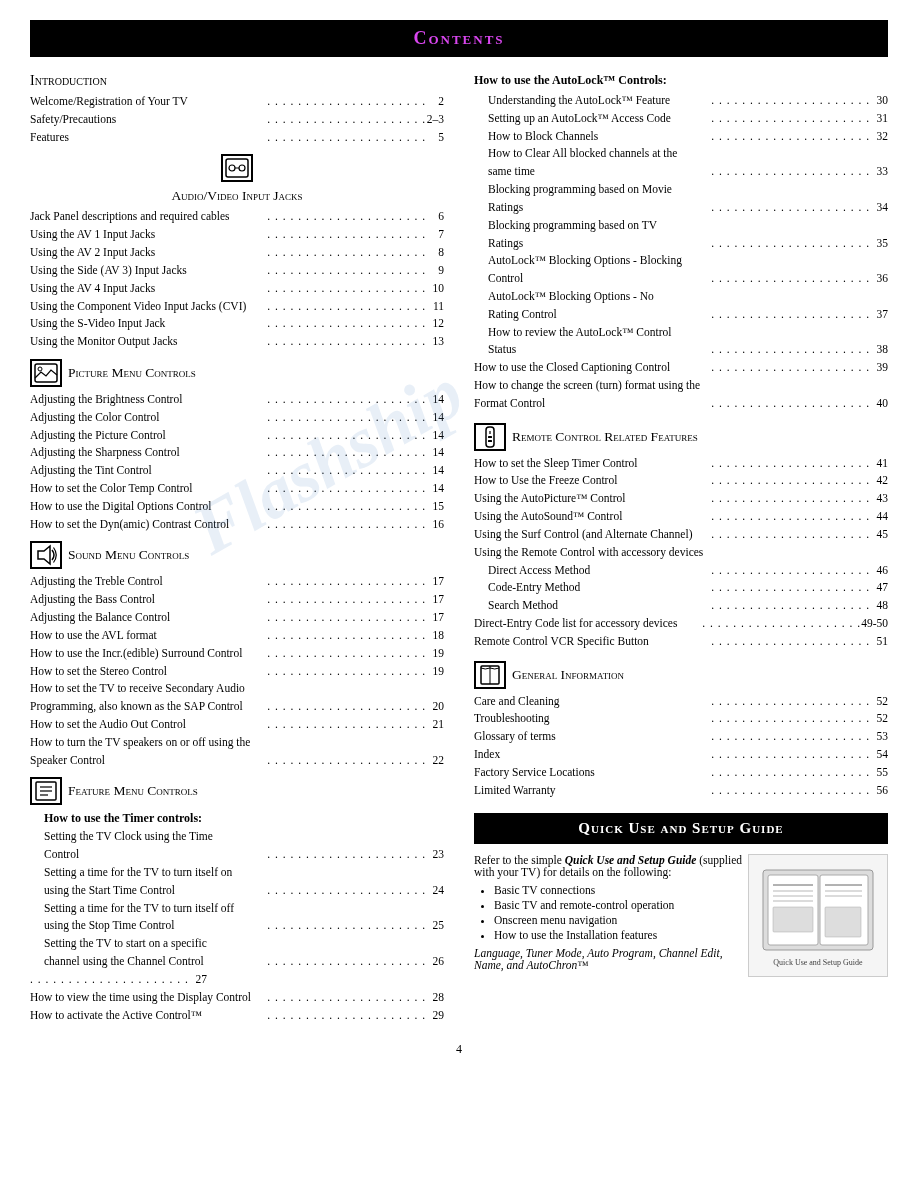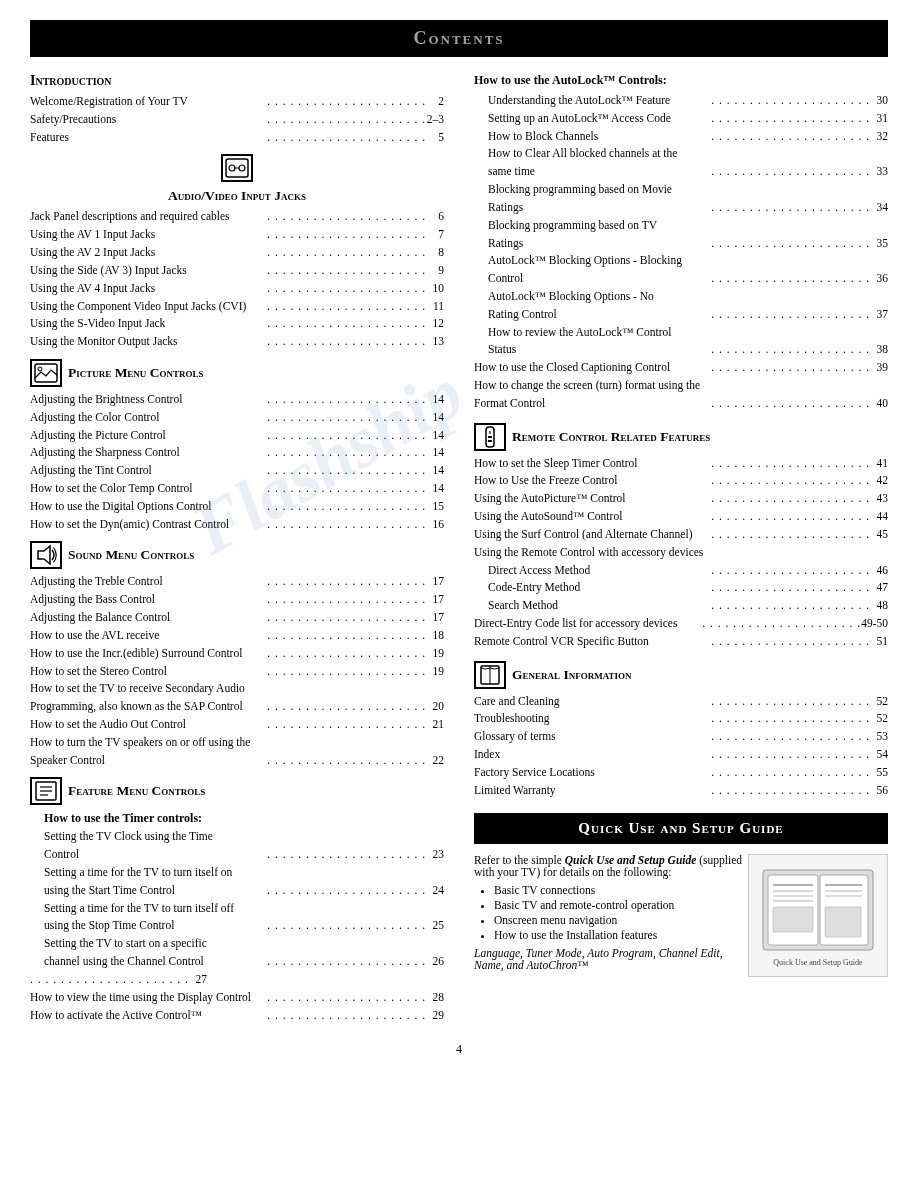--- a/index.html
+++ b/index.html
@@ -7,42 +7,42 @@
       font-family: Times New Roman, serif;
       font-size: 12px;
       background: #fff;
       color: #000;
       width: 918px;
       min-height: 1188px;
       padding: 20px 30px;
     }
     .page-title-bar {
       background: #000;
-      color: #a3a3a3;
+      color: #d946ef;
       text-align: center;
       padding: 8px 0;
       font-size: 18px;
       font-variant: small-caps;
       font-weight: bold;
       letter-spacing: 2px;
       margin-bottom: 16px;
     }
     .two-col {
       display: flex;
       gap: 30px;
     }
     .col-left {
       flex: 1;
     }
     .col-right {
       flex: 1;
     }
     .section-header {
       font-variant: small-caps;
-      font-weight: bold;
+      font-weight: normal;
       font-size: 13.5px;
       margin-top: 10px;
       margin-bottom: 4px;
       display: flex;
       align-items: center;
       gap: 6px;
     }
     .section-header.intro {
       font-size: 14px;
       margin-top: 0;
@@ -352,21 +352,21 @@
             </span>
           </div>
           <div class="toc-entry">
             <span class="label">Adjusting the Balance Control</span>
             <span class="dots-page">
               <span class="dots"> . . . . . . . . . . . . . . . . . . . . . </span>
               <span class="page-num">17</span>
             </span>
           </div>
           <div class="toc-entry">
-            <span class="label">How to use the AVL receive</span>
+            <span class="label">How to use the AVL format</span>
             <span class="dots-page">
               <span class="dots"> . . . . . . . . . . . . . . . . . . . . . </span>
               <span class="page-num">18</span>
             </span>
           </div>
           <div class="toc-entry">
             <span class="label">How to use the Incr.(edible) Surround Control</span>
             <span class="dots-page">
               <span class="dots"> . . . . . . . . . . . . . . . . . . . . . </span>
               <span class="page-num">19</span>

